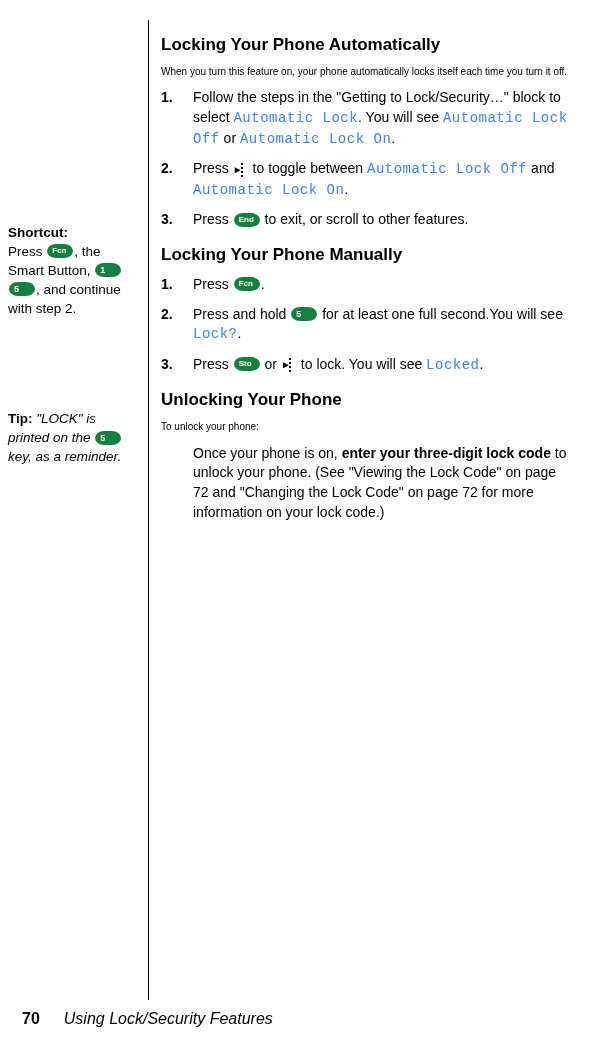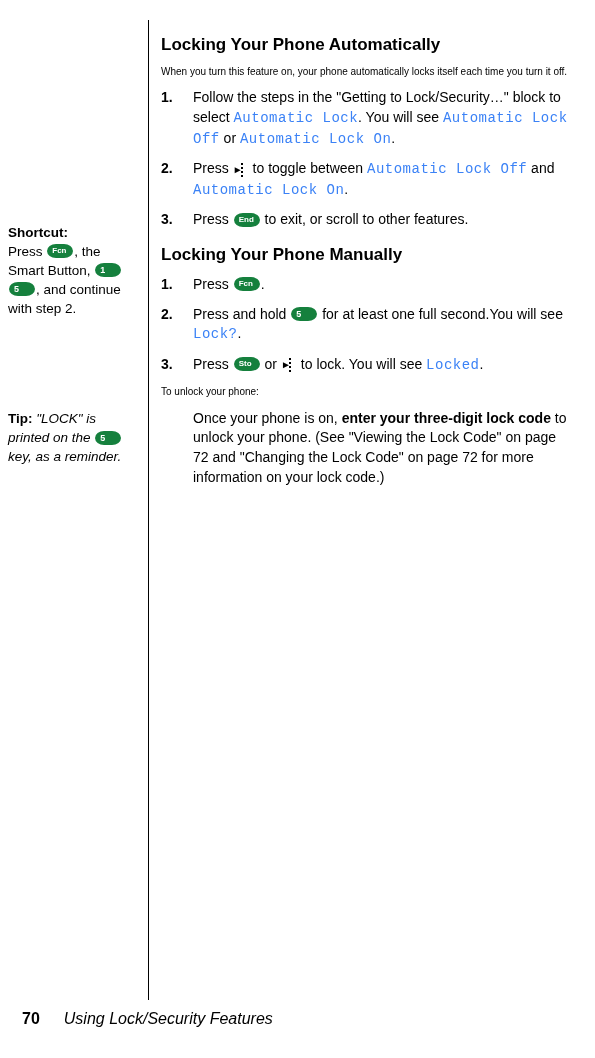--- a/index.html
+++ b/index.html
@@ -210,20 +210,21 @@
       <li>
         <span class="num">2.</span>
         <span>Press and hold </span><span class="key key-oval">5</span><span> for at least one full second.You will see </span><span class="mono">Lock?</span><span>.</span>
       </li>
       <li>
         <span class="num">3.</span>
         <span>Press </span><span class="key key-oval key-fcn">Sto</span><span> or </span><span class="arrow-right"></span><span> to lock. You will see </span><span class="mono">Locked</span><span>.</span>
       </li>
     </ol>
 
+    <h2>Unlocking Your Phone</h2>
     <p class="body">To unlock your phone:</p>
 
     <p class="indent-para">
       <span>Once your phone is on, </span><b>enter your three-digit lock code</b><span> to unlock your phone. (See "Viewing the Lock Code" on page 72 and "Changing the Lock Code" on page 72 for more information on your lock code.)</span>
     </p>
 
   </div>
 </div>
 
 <div class="footer">

